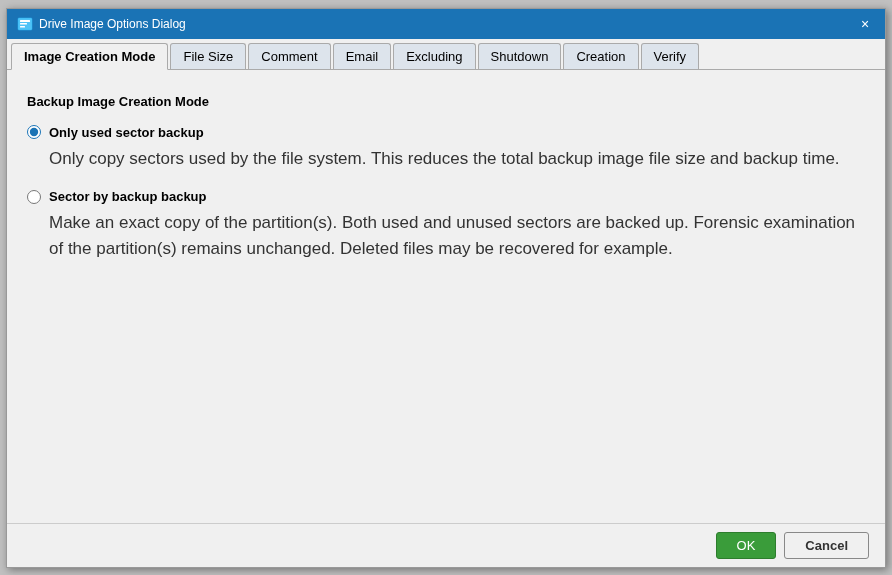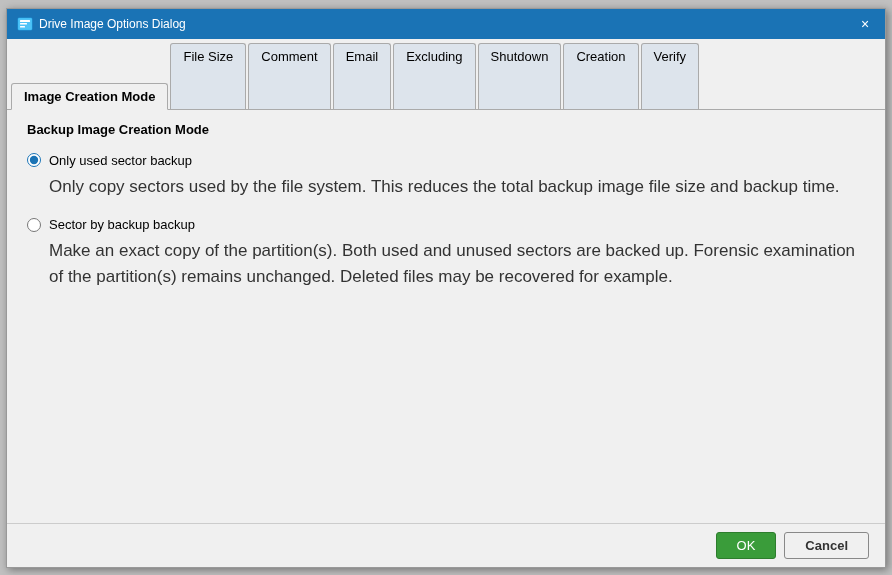--- a/index.html
+++ b/index.html
@@ -92,26 +92,25 @@
       white-space: nowrap;
     }
 
     .tab.active {
       background: #f0f0f0;
       border-bottom: 1px solid #f0f0f0;
       margin-bottom: -1px;
       font-weight: 600;
       color: #000;
       z-index: 1;
-      margin-top: 40px;
     }
 
     .content-area {
       flex: 1;
-      padding: 12px 20px;
+      padding: 24px 20px;
       overflow-y: auto;
     }
 
     .section-title {
       font-weight: 700;
       font-size: 13px;
       margin-bottom: 16px;
       color: #000;
     }
 
@@ -128,21 +127,21 @@
     }
 
     .radio-label input[type="radio"] {
       width: 14px;
       height: 14px;
       accent-color: #1a73b5;
       cursor: pointer;
     }
 
     .radio-text {
-      font-weight: 400;
+      font-weight: 700;
       color: #000;
     }
 
     .option-desc {
       margin-left: 22px;
       color: #333;
       line-height: 1.5;
       font-size: 17px;
     }
 

